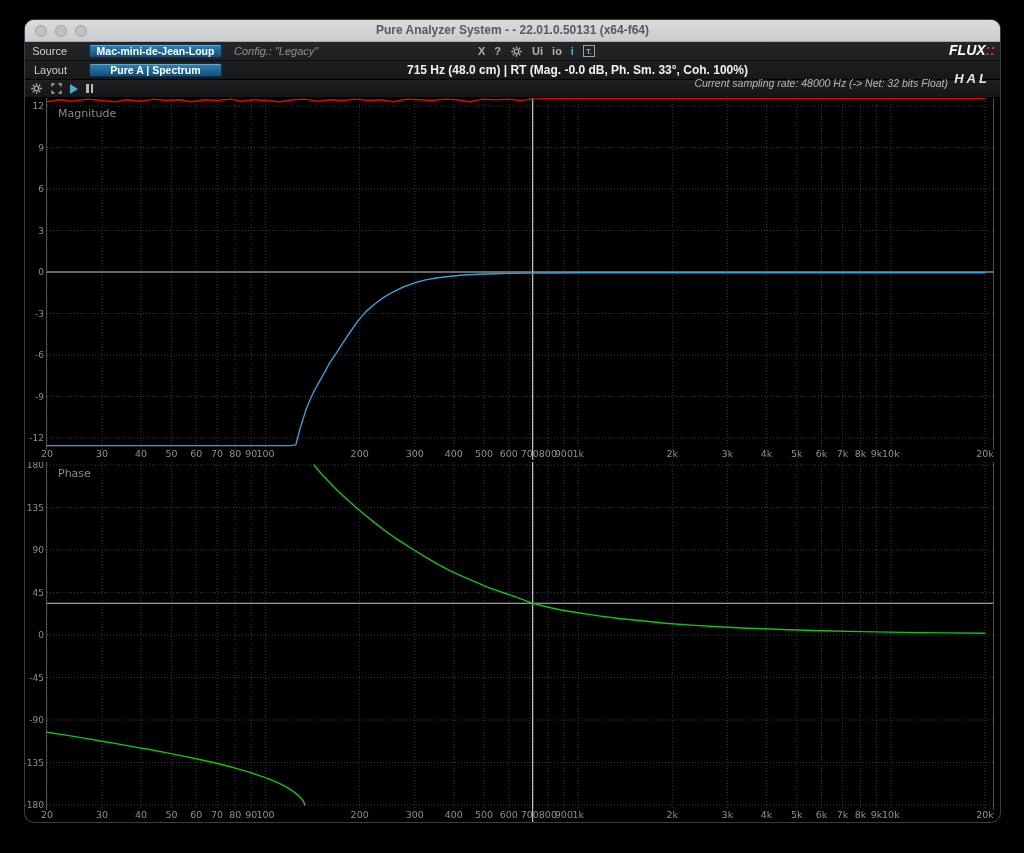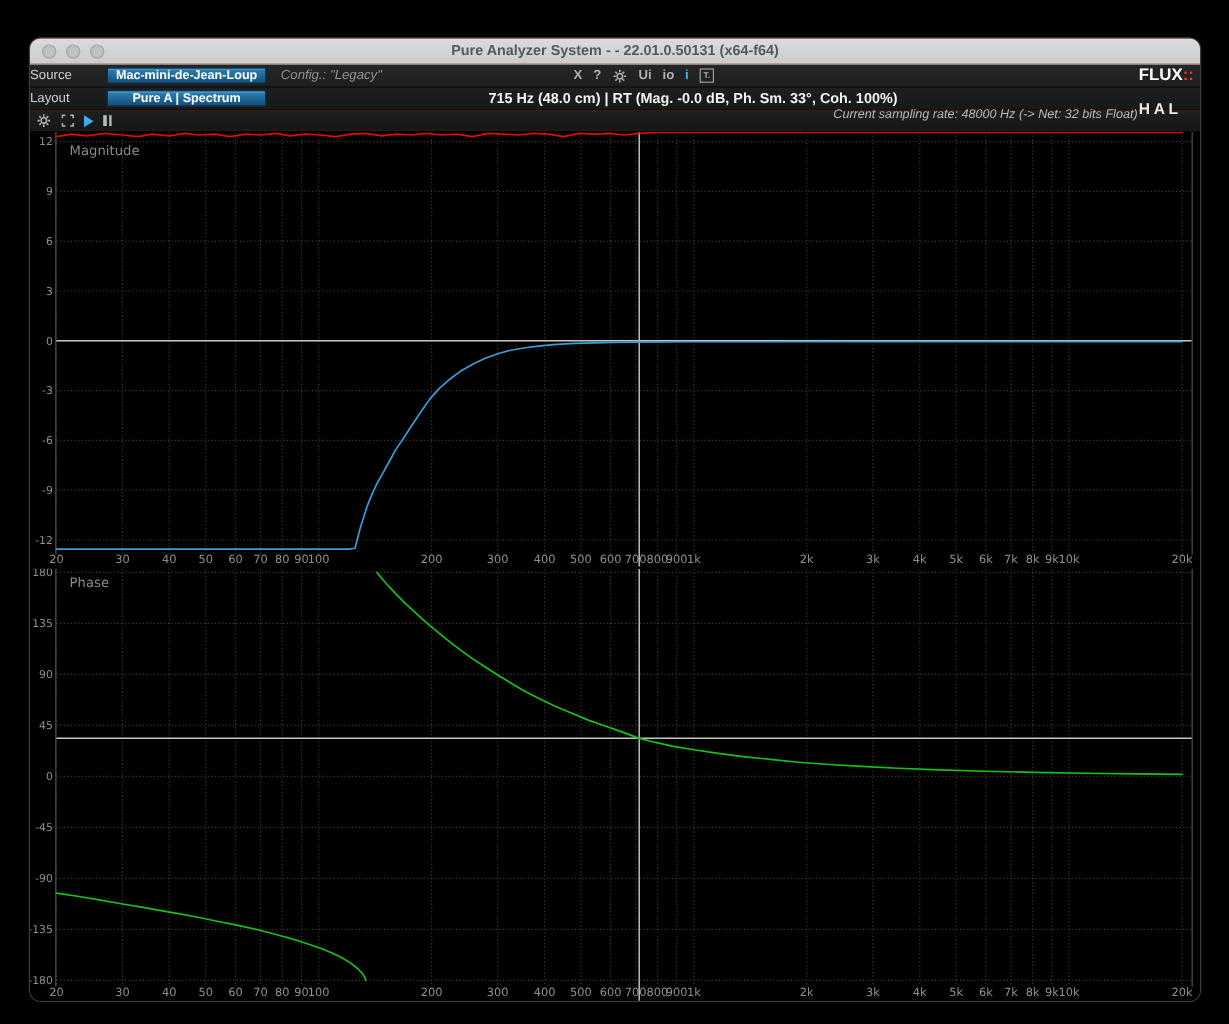--- a/index.html
+++ b/index.html
@@ -1,51 +1,51 @@
 <!DOCTYPE html>
 <html><head>
 <meta charset="utf-8">
 <style>
   html,body{margin:0;padding:0;background:#000;}
   body{width:1024px;height:853px;position:relative;overflow:hidden;
        font-family:"Liberation Sans",sans-serif;-webkit-font-smoothing:antialiased;}
-  .window{position:absolute;left:25px;top:32px;width:975px;height:802px;
-          background:#c2410c;border-radius:9px;overflow:hidden;
+  .window{position:absolute;left:25px;top:20px;width:975px;height:802px;
+          background:#f0abfc;border-radius:9px;overflow:hidden;
           box-shadow:0 0 0 1px #3a3d3f,0 8px 30px rgba(0,0,0,.8);}
   
   .titlebar{height:21px;background:linear-gradient(180deg,#d9dbdd,#cacccf);
             position:relative;border-bottom:1px solid #a8aaac;}
   .lights{position:absolute;left:10px;top:0;height:21px;display:flex;align-items:center;gap:8px;}
   .light{width:12px;height:12px;border-radius:50%;background:#bfc1c3;
          border:1px solid #a2a4a6;box-sizing:border-box;}
   .title{position:absolute;left:0;right:0;top:0;height:21px;line-height:21px;
          text-align:center;font-size:12px;font-weight:bold;color:#55595d;}
   
   .toolbar{height:37px;background:linear-gradient(180deg,#232526,#161819);
            border-bottom:1px solid #000;position:relative;}
   .trow{height:18px;display:flex;align-items:center;position:relative;}
   .trow.first{border-bottom:1px solid #0c0d0e;}
-  .tlabel{width:42px;text-align:left;font-size:11px;color:#cfcfcf;flex:0 0 auto;}
+  .tlabel{width:42px;text-align:right;font-size:11px;color:#cfcfcf;flex:0 0 auto;}
   .tbtn{margin-left:22px;width:133px;height:14px;flex:0 0 auto;
         background:linear-gradient(180deg,#2f82b4,#134f79);
         border:1px solid #0a3150;border-radius:2px;
         box-shadow:inset 0 1px 0 #5fa9d2;color:#fff;font-size:10.5px;font-weight:bold;
         font-family:"Liberation Sans",sans-serif;padding:0;line-height:12px;cursor:pointer;}
   .tconfig{margin-left:12px;font-size:11px;font-style:italic;color:#8f9396;}
   .ticons{position:absolute;left:453px;top:0;height:18px;display:flex;align-items:center;gap:9px;}
   .ticon{color:#aeb2b5;font-size:11px;font-weight:bold;line-height:1;cursor:pointer;}
   .ticon.info{color:#3fb5f2;}
   .ticon.tbox{width:10px;height:10px;border:1px solid #9aa0a4;font-size:7px;font-weight:bold;
               display:flex;align-items:center;justify-content:center;color:#aeb2b5;}
   .gearwrap{position:relative;display:inline-block;width:13px;height:13px;}
   .tsampling{position:absolute;right:52px;top:0;height:18px;line-height:18px;
              font-size:10.5px;font-style:italic;color:#b4b8ba;margin-top:32px;}
   .tstatus{position:absolute;left:382px;top:0;height:18px;line-height:18px;
            font-size:12px;font-weight:bold;color:#f2f2f2;white-space:nowrap;}
-  .brand{position:absolute;right:5px;top:1px;width:46px;text-align:left;line-height:1;}
+  .brand{position:absolute;right:5px;top:1px;width:46px;text-align:center;line-height:1;font-style:italic;}
   .flux{font-size:14px;font-weight:bold;color:#fff;letter-spacing:0;}
   .flux .red{color:#e03c31;}
   .hal{margin-top:15px;font-size:13px;font-weight:bold;color:#e8e8e8;letter-spacing:3px;}
   
   .minibar{height:18px;background:linear-gradient(180deg,#1d1f20,#141617);
            border-bottom:1px solid #000;display:flex;align-items:center;gap:8px;
            padding-left:5px;box-sizing:border-box;}
   .mico{display:flex;align-items:center;cursor:pointer;}
   .play-tri{width:0;height:0;border-left:8px solid #46a9e8;
             border-top:5px solid transparent;border-bottom:5px solid transparent;}

